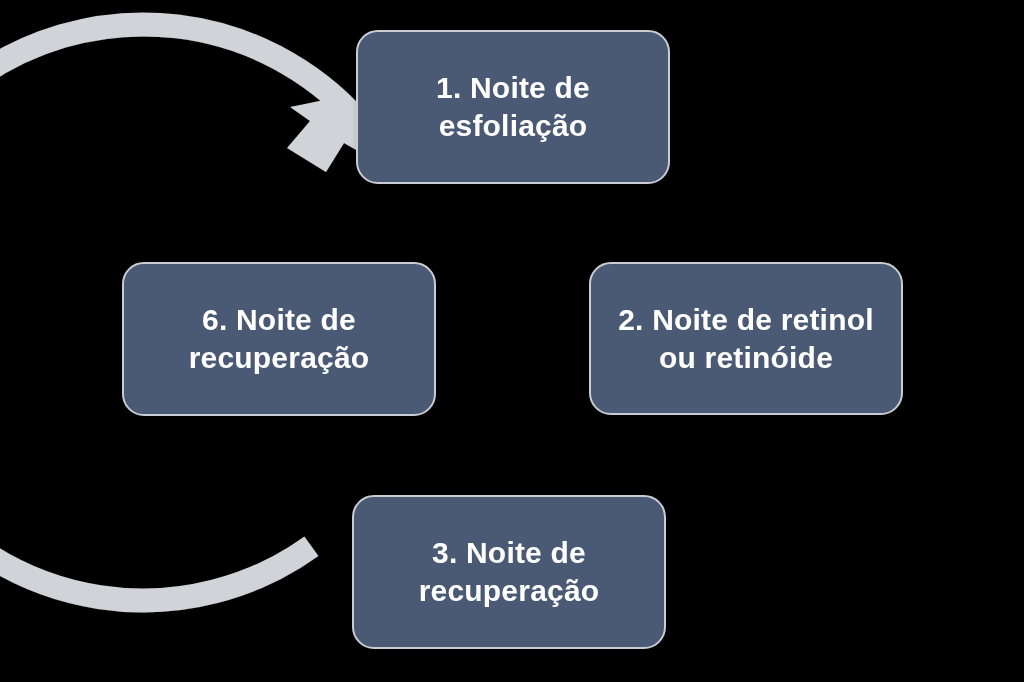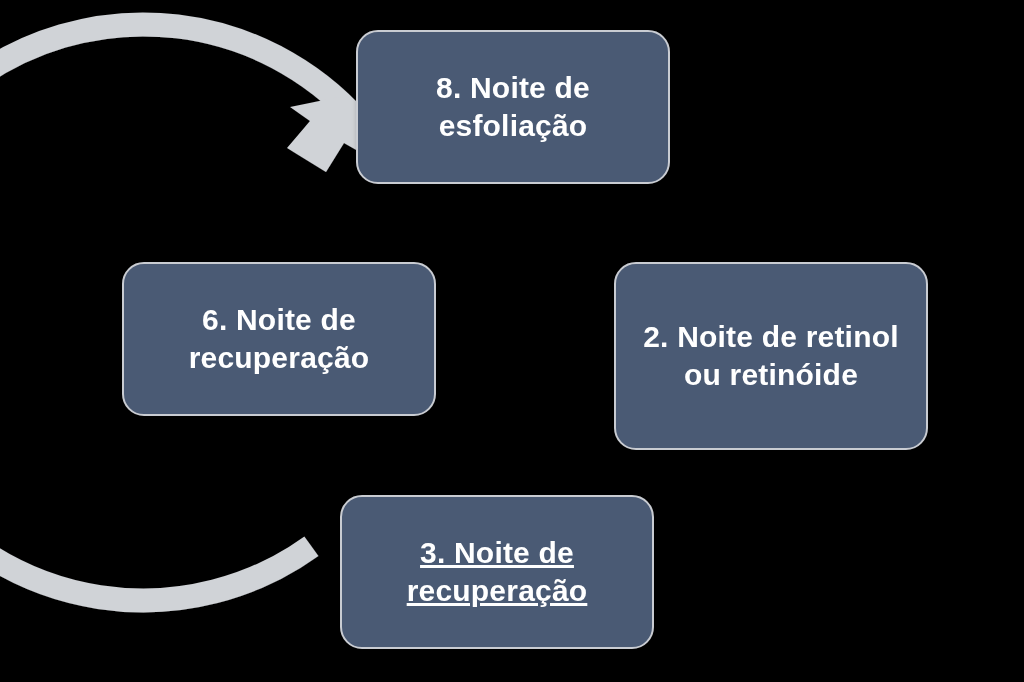--- a/index.html
+++ b/index.html
@@ -39,22 +39,22 @@
     letter-spacing: 0.2px;
     padding: 6px 14px;
     box-shadow: 3px 4px 6px rgba(0,0,0,0.55);
   }
   .node-label {
     display: block;
     width: 100%;
     white-space: pre-line;
   }
   #box-1 { left: 356px; top: 30px;  width: 314px; height: 154px; }
-  #box-2 { left: 589px; top: 262px; width: 314px; height: 188px; margin-left: 25px; }
-  #box-3 { left: 340px; top: 495px; width: 314px; height: 154px; text-decoration: underline; }
+  #box-2 { left: 589px; top: 262px; width: 314px; height: 153px; }
+  #box-3 { left: 352px; top: 495px; width: 314px; height: 154px; }
   #box-4 { left: 122px; top: 262px; width: 314px; height: 154px; }
 </style>
 </head>
 <body>
 
 <div id="canvas">
 
   <svg id="ring-layer" viewBox="0 0 1024 682" xmlns="http://www.w3.org/2000/svg">
     <defs>
       <filter id="ringShadow" x="-20%" y="-20%" width="150%" height="150%">
@@ -64,21 +64,21 @@
     <g filter="url(#ringShadow)">
 
       <path d="M 311.4 546.2
                A 288 288 0 1 1 368.0 132.4" fill="none" stroke="#d0d3d7" stroke-width="24" stroke-linecap="butt"></path>
 
       <polygon points="339,97 290,107 310,121 287,148 326,172 344,143 365,155" fill="#d0d3d7"></polygon>
     </g>
   </svg>
 
   <div class="node-box" id="box-1">
-    <span class="node-label">8. Noite de
+    <span class="node-label">1. Noite de
 esfoliação</span>
   </div>
 
   <div class="node-box" id="box-2">
     <span class="node-label">2. Noite de retinol
 ou retinóide</span>
   </div>
 
   <div class="node-box" id="box-3">
     <span class="node-label">3. Noite de

